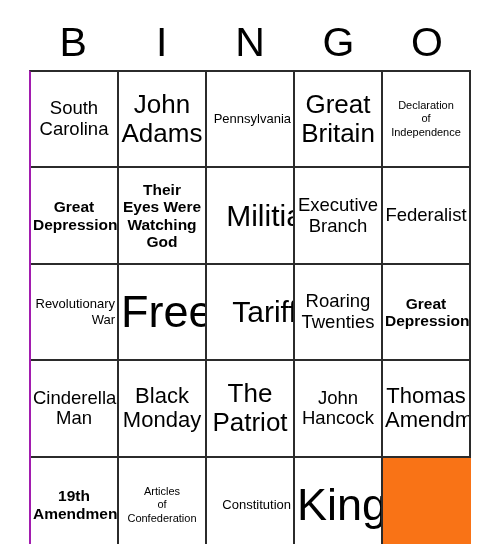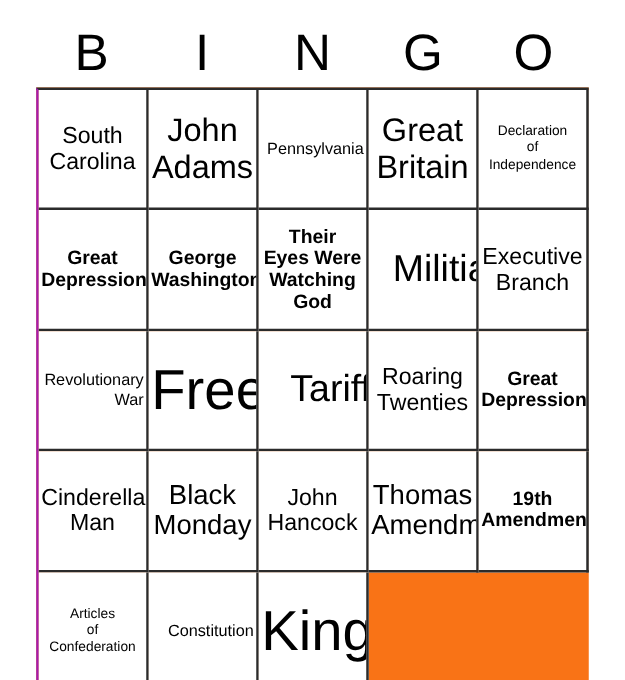--- a/index.html
+++ b/index.html
@@ -123,38 +123,37 @@
         <span class="cell-text fs-xs">Declaration
 of
 Independence</span>
       </div>
 
     <div class="cell">
         <span class="cell-text fs-md">Great
 Depression</span>
       </div>
     <div class="cell">
-        <span class="cell-text fs-md">George
-Washington</span>
-      </div>
-    <div class="cell">
         <span class="cell-text fs-md">Their
 Eyes Were
 Watching
 God</span>
       </div>
     <div class="cell">
         <span class="cell-text fs-huge">Militia</span>
       </div>
     <div class="cell">
         <span class="cell-text fs-lg">Executive
 Branch</span>
       </div>
 
     <div class="cell">
+        <span class="cell-text fs-lg">Federalist</span>
+      </div>
+    <div class="cell">
         <span class="cell-text fs-sm">Revolutionary
 War</span>
       </div>
     <div class="cell">
         <span class="cell-text fs-free">Free!</span>
       </div>
     <div class="cell">
         <span class="cell-text fs-huge">Tariff</span>
       </div>
     <div class="cell">
@@ -166,20 +165,24 @@
         <span class="cell-text fs-md">Great
 Depression</span>
       </div>
     <div class="cell">
         <span class="cell-text fs-lg">Cinderella
 Man</span>
       </div>
     <div class="cell">
         <span class="cell-text fs-xl">Black
 Monday</span>
+      </div>
+    <div class="cell">
+        <span class="cell-text fs-xxl">The
+Patriot</span>
       </div>
     <div class="cell">
         <span class="cell-text fs-lg">John
 Hancock</span>
       </div>
 
     <div class="cell">
         <span class="cell-text fs-xl">Thomas
 Amendment</span>
       </div>

